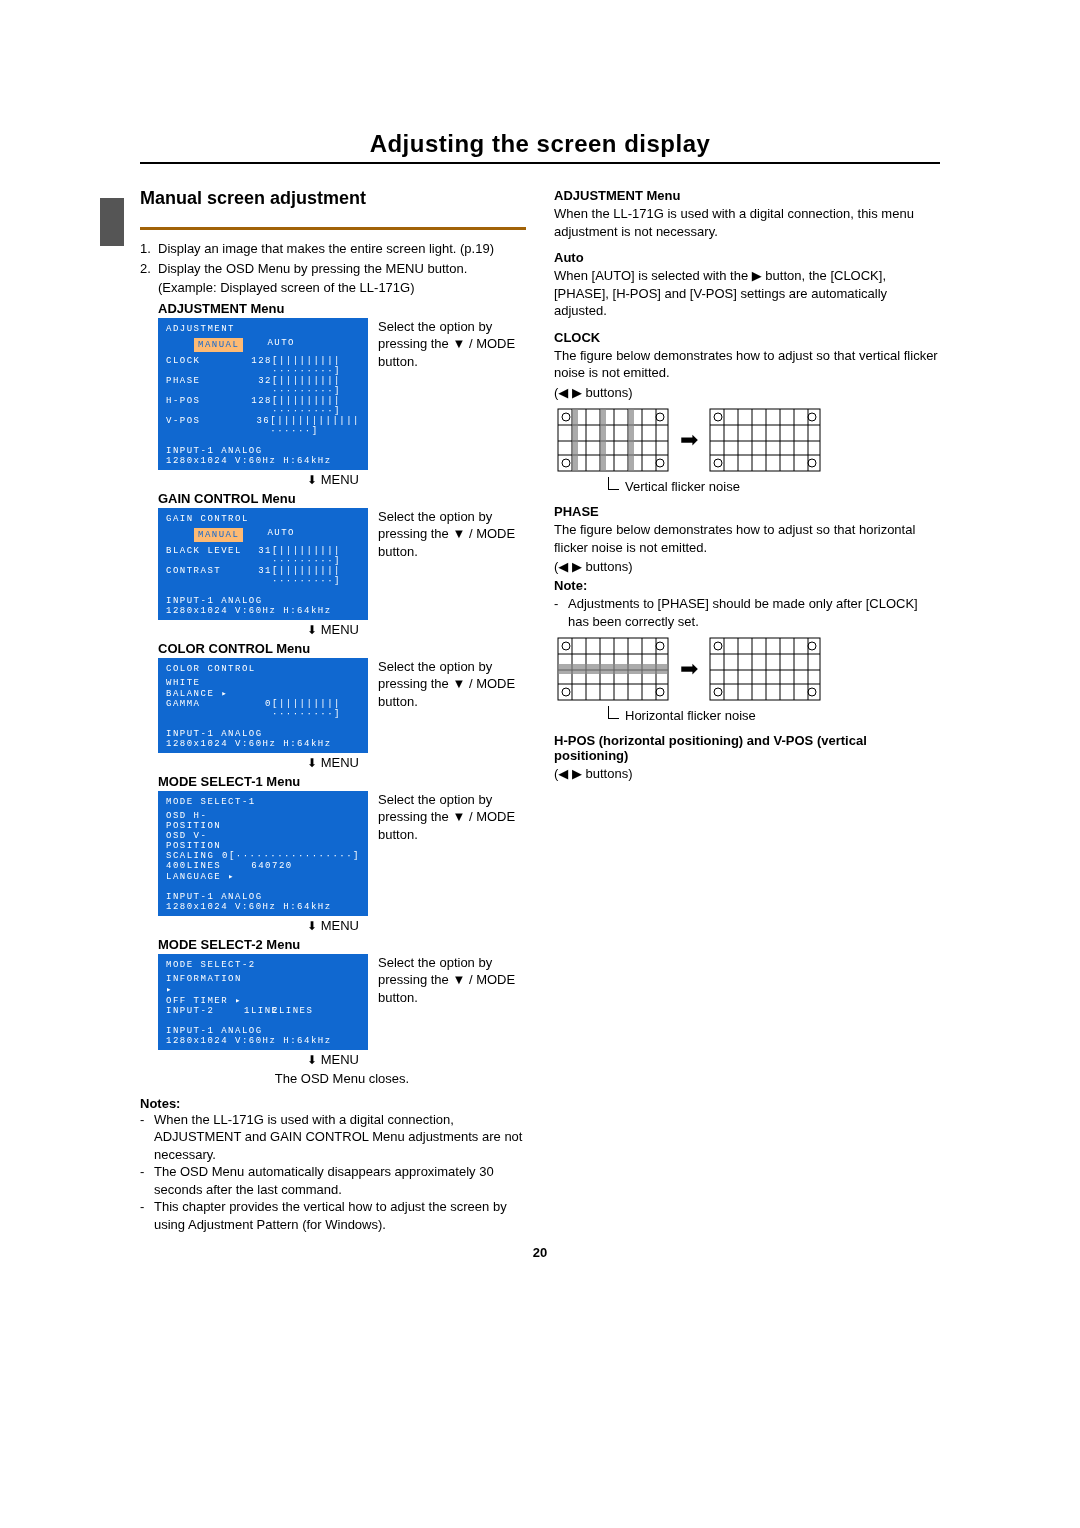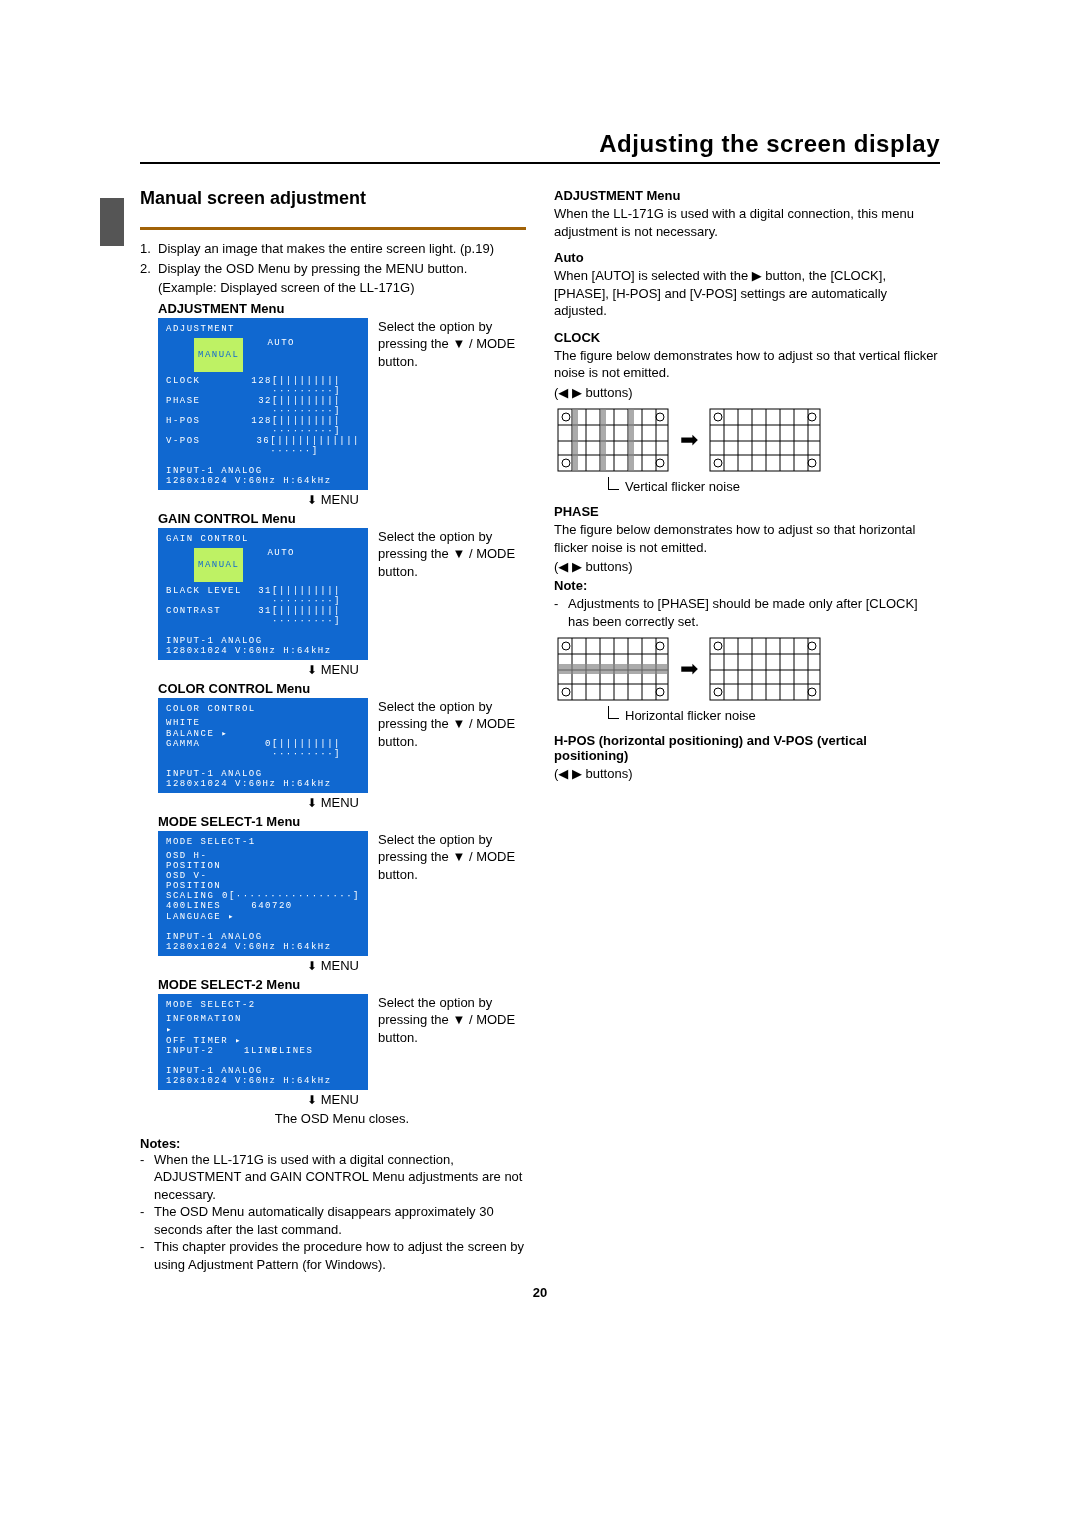--- a/index.html
+++ b/index.html
@@ -20,21 +20,21 @@
     position: absolute;
     left: -40px;
     top: 68px;
     width: 24px;
     height: 48px;
     background: #555;
   }
   h1.page-title {
     font-size: 24px;
     font-weight: bold;
-    text-align: right;
+    text-align: center;
     border-bottom: 2px solid #000;
     padding-bottom: 4px;
     margin: 0 0 24px 0;
     letter-spacing: 0.5px;
   }
   .cols {
     display: flex;
     gap: 28px;
   }
   .col {
@@ -70,21 +70,21 @@
     color: #fff;
     font-family: "Courier New", monospace;
     font-size: 9px;
     width: 210px;
     padding: 6px 8px 4px 8px;
     letter-spacing: 1.5px;
     box-sizing: border-box;
   }
   .osd .osd-title { margin-bottom: 4px; }
   .osd .tabs { display: flex; gap: 24px; margin: 2px 0 4px 28px; }
-  .osd .tabs .sel { background:#bef264; color:#1068d0; padding:12px 4px; }
+  .osd .tabs .sel { background:#fdba74; color:#1068d0; padding:2px 4px; }
   .osd-row { display:flex; }
   .osd-row .lab { width: 78px; }
   .osd-row .val { width: 28px; text-align:right; }
   .osd-row .bar { flex:1; }
   .osd-foot { margin-top: 10px; }
   .side-text {
     margin-left: 10px;
     line-height: 1.35;
     flex: 1;
   }
@@ -294,21 +294,21 @@
       <div class="note-line">
           <div class="dash">-</div>
           <div class="txt">When the LL-171G is used with a digital connection, ADJUSTMENT and GAIN CONTROL Menu adjustments are not necessary.</div>
         </div>
       <div class="note-line">
           <div class="dash">-</div>
           <div class="txt">The OSD Menu automatically disappears approximately 30 seconds after the last command.</div>
         </div>
       <div class="note-line">
           <div class="dash">-</div>
-          <div class="txt">This chapter provides the procedure how to adjust the screen by using Adjustment Pattern (for Windows).</div>
+          <div class="txt">This chapter provides the vertical how to adjust the screen by using Adjustment Pattern (for Windows).</div>
         </div>
     </div>
 
     <div class="col">
       <div class="rh first">ADJUSTMENT Menu</div>
       <p class="rp">When the LL-171G is used with a digital connection, this menu adjustment is not necessary.</p>
 
       <div class="rh">Auto</div>
       <p class="rp">When [AUTO] is selected with the ▶ button, the [CLOCK], [PHASE], [H-POS] and [V-POS] settings are automatically adjusted.</p>
 

